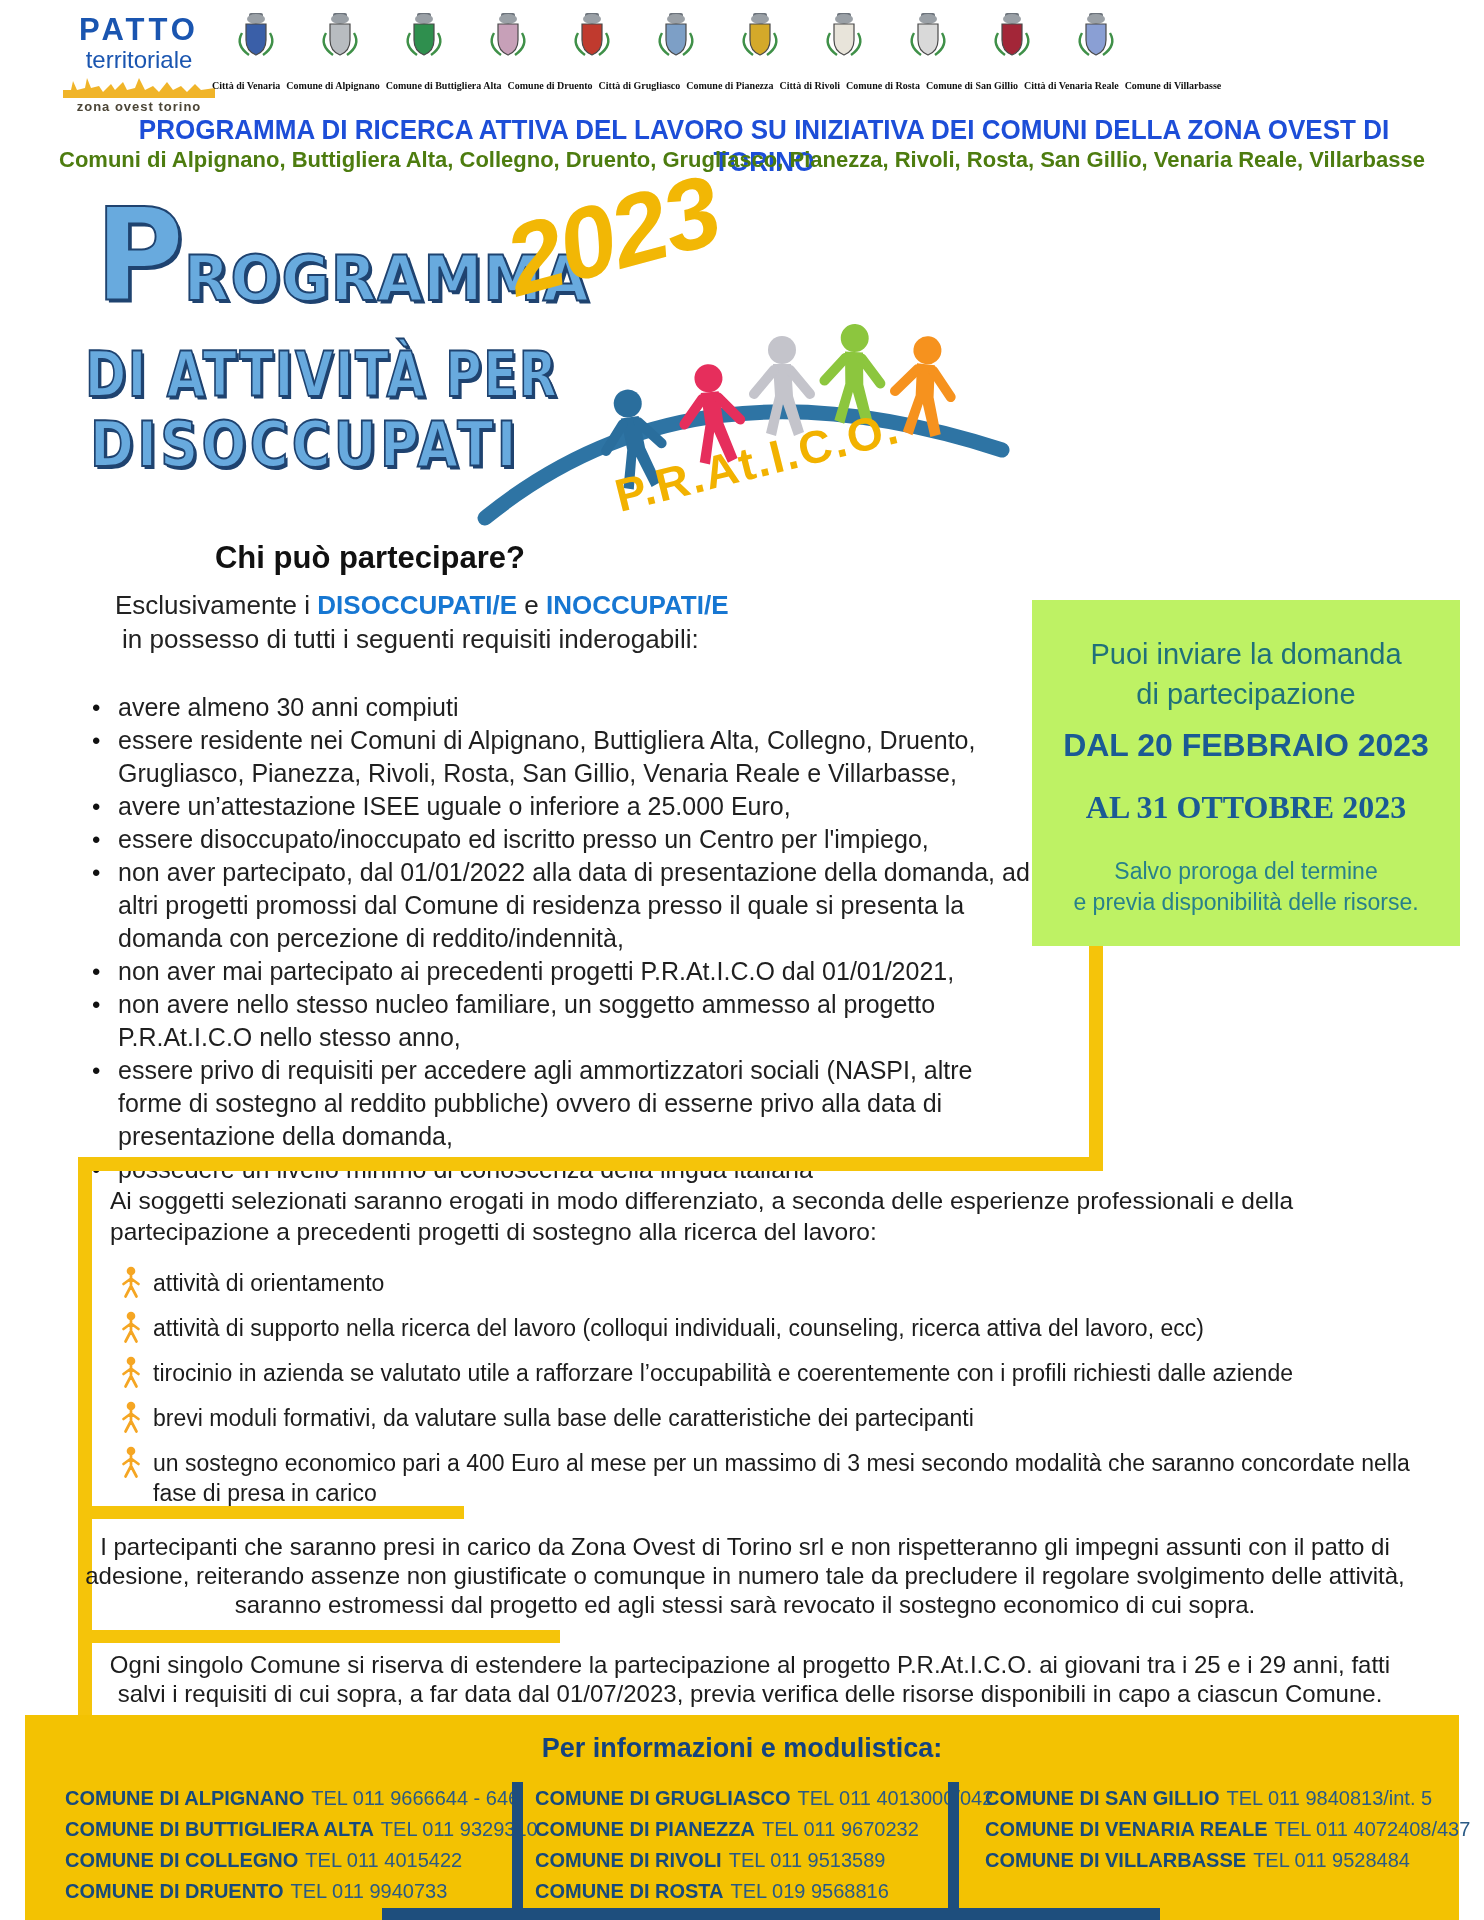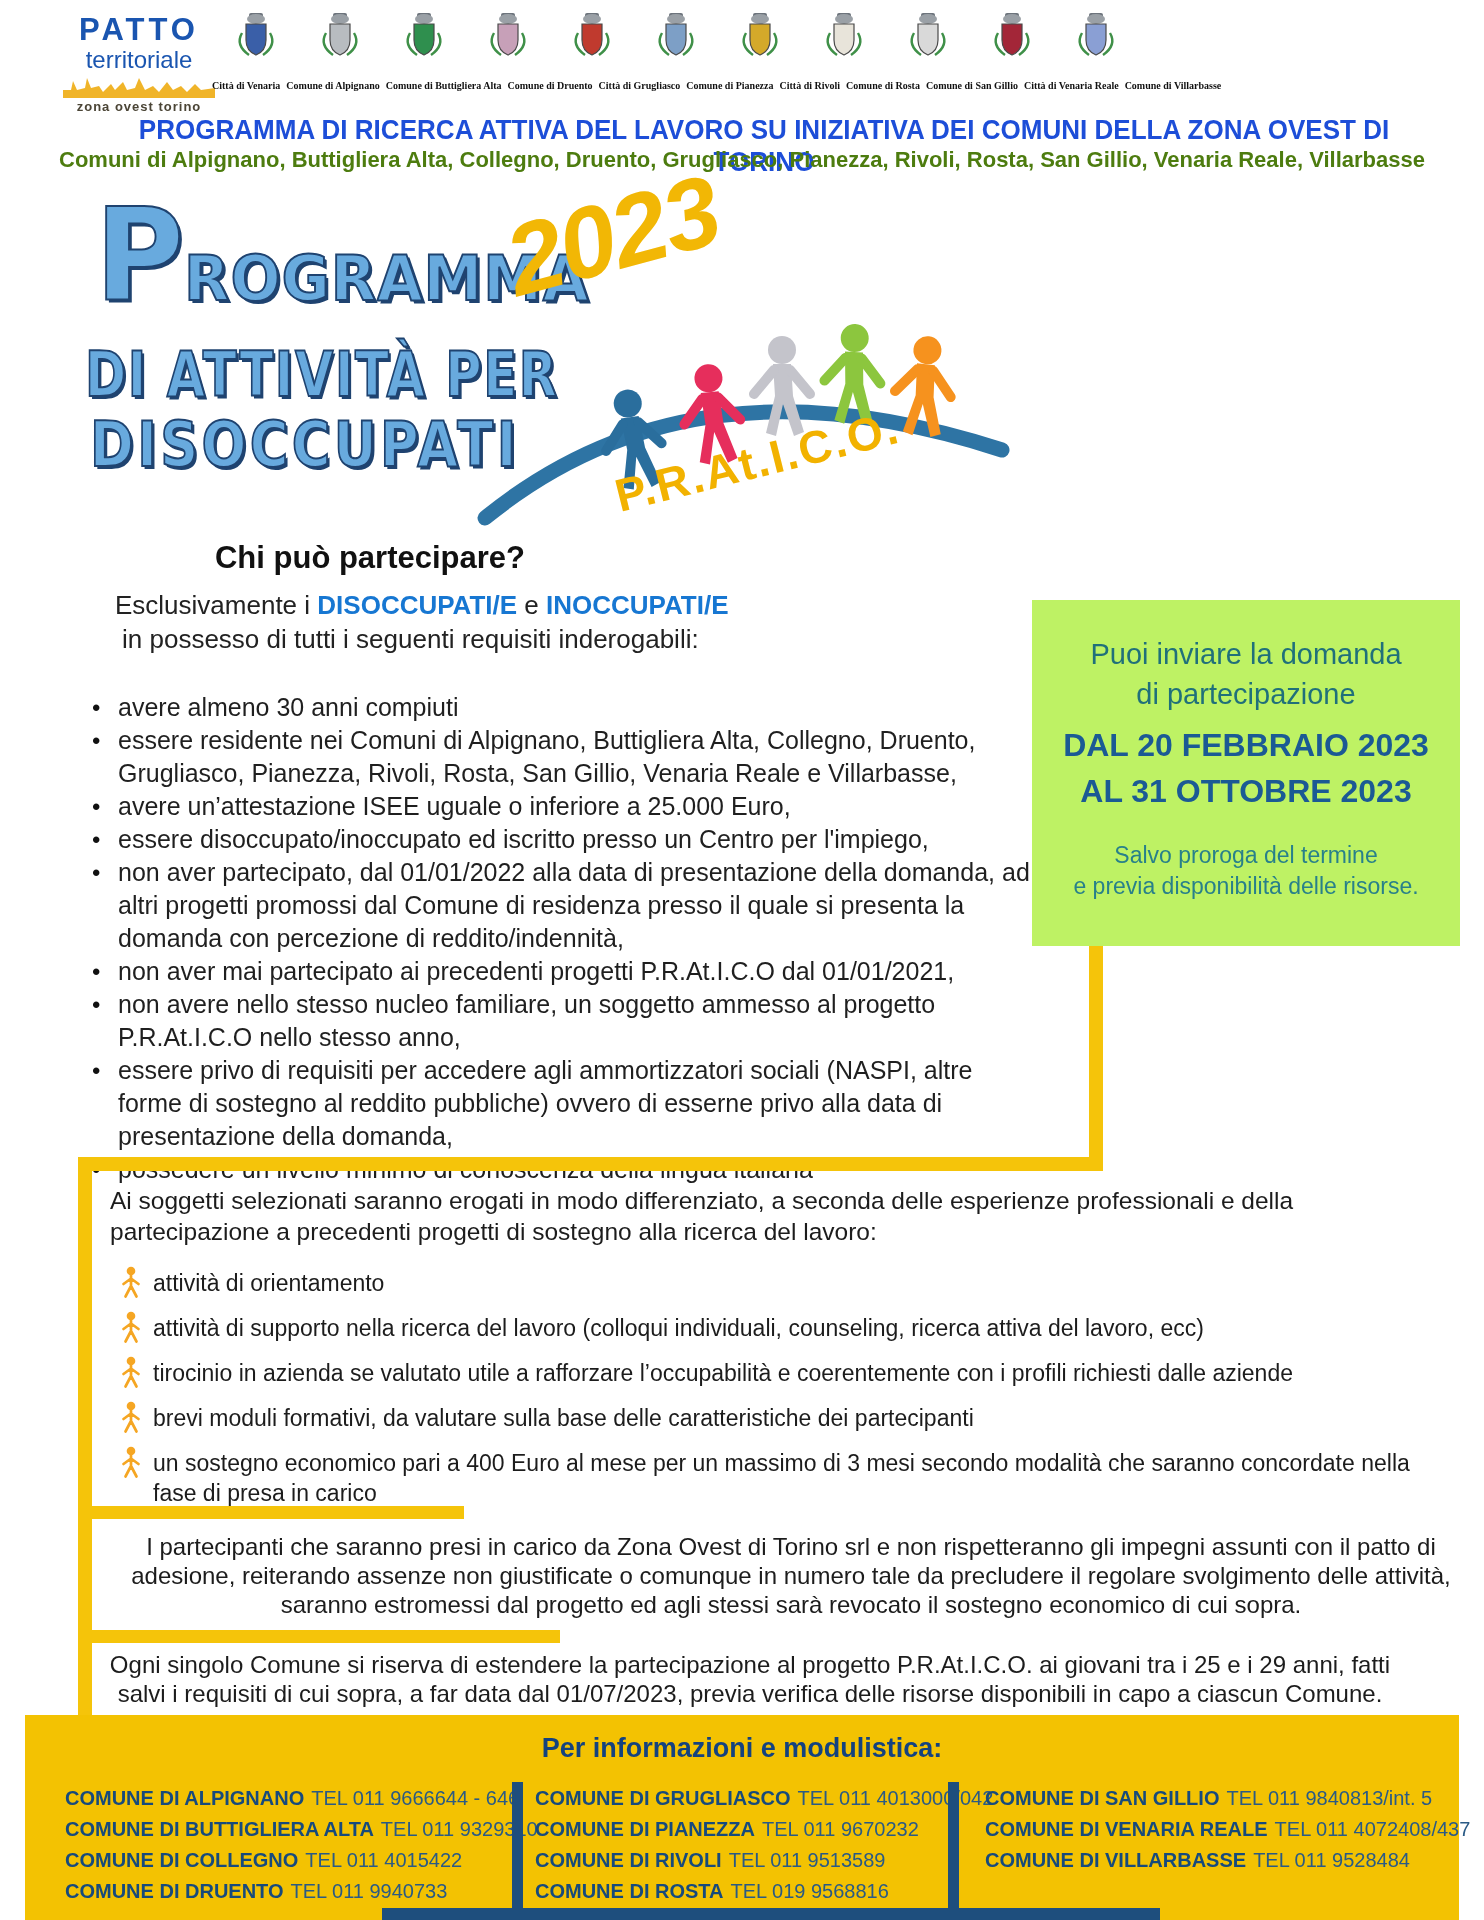--- a/index.html
+++ b/index.html
@@ -67,21 +67,21 @@
   
   .ben-intro { position:absolute; left:110px; top:1185px; width:1315px;
     font-size:24.5px; line-height:31px; color:#1c1c1c; }
   .ben-list { position:absolute; left:120px; top:1268px; width:1330px; }
   .ben-item { display:flex; align-items:flex-start; gap:11px; margin-bottom:14px;
     font-size:23px; line-height:30px; color:#1c1c1c; }
   .ben-item svg { flex:0 0 auto; margin-top:-2px; }
 
   
   .note1 { position:absolute; left:80px; top:1532px; width:1330px; text-align:center;
-    font-size:24px; line-height:29px; color:#1c1c1c;margin-left:46px; }
+    font-size:24px; line-height:29px; color:#1c1c1c; }
   .note2 { position:absolute; left:100px; top:1650px; width:1300px; text-align:center;
     font-size:24px; line-height:29px; color:#1c1c1c; }
 
   
   .footer { position:absolute; left:25px; top:1715px; width:1434px; height:205px; background:#f3c202; }
   .footer-title { position:absolute; top:1733px; width:100%; text-align:center;
     font-size:27px; font-weight:bold; color:#14427f; }
   .fcol { position:absolute; top:1783px; }
   .fcol .contact-line { font-size:20px; line-height:31px; color:#2a5a85; white-space:nowrap; }
   .fcol .c-name { font-weight:bold; color:#174a7c; margin-right:7px; }
@@ -306,21 +306,21 @@
 
       <li>essere privo di requisiti per accedere agli ammortizzatori sociali (NASPI, altre forme di sostegno al reddito pubbliche) ovvero di esserne privo alla data di presentazione della domanda,</li>
 
       <li>possedere un livello minimo di conoscenza della lingua italiana</li>
     </ul>
 
   <div class="apply">
     <div class="a1">Puoi inviare la domanda</div>
     <div class="a1">di partecipazione</div>
     <div class="a2">DAL 20 FEBBRAIO 2023</div>
-    <div class="a2" style="margin-top:0;">AL 31 OTTOBRE 2023</div>
+    <div class="a2" style="margin-top:16px;font-family:Liberation Serif, serif;">AL 31 OTTOBRE 2023</div>
     <div class="a3">
       <div>Salvo proroga del termine</div>
       <div>e previa disponibilità delle risorse.</div>
     </div>
   </div>
 
   <div class="ybar" style="left:1089px; top:946px; width:14px; height:225px;"></div>
   <div class="ybar" style="left:78px; top:1157px; width:1025px; height:14px;"></div>
   <div class="ybar" style="left:78px; top:1157px; width:14px; height:558px;"></div>
   <div class="ybar" style="left:92px; top:1506px; width:372px; height:13px;"></div>

